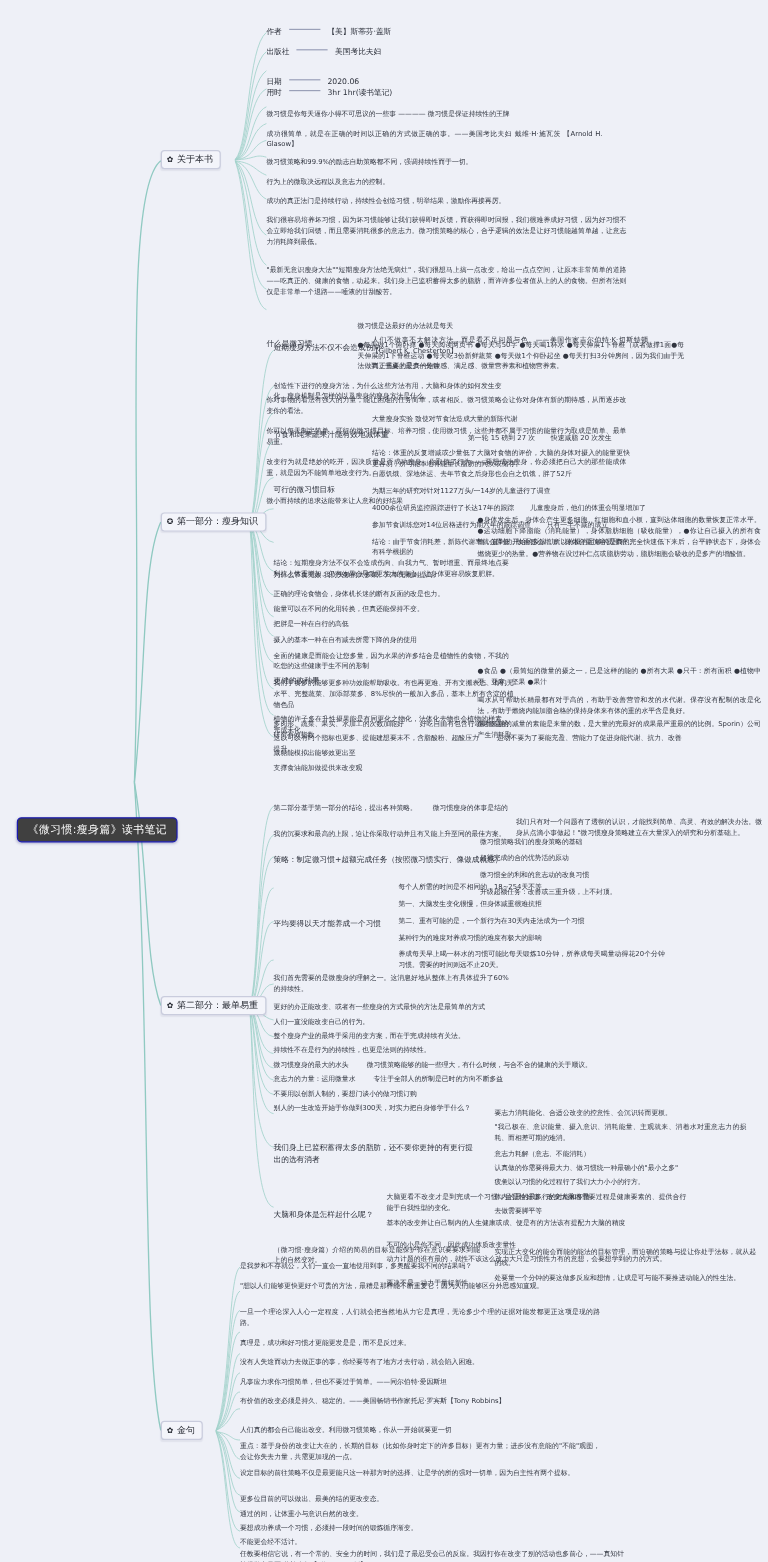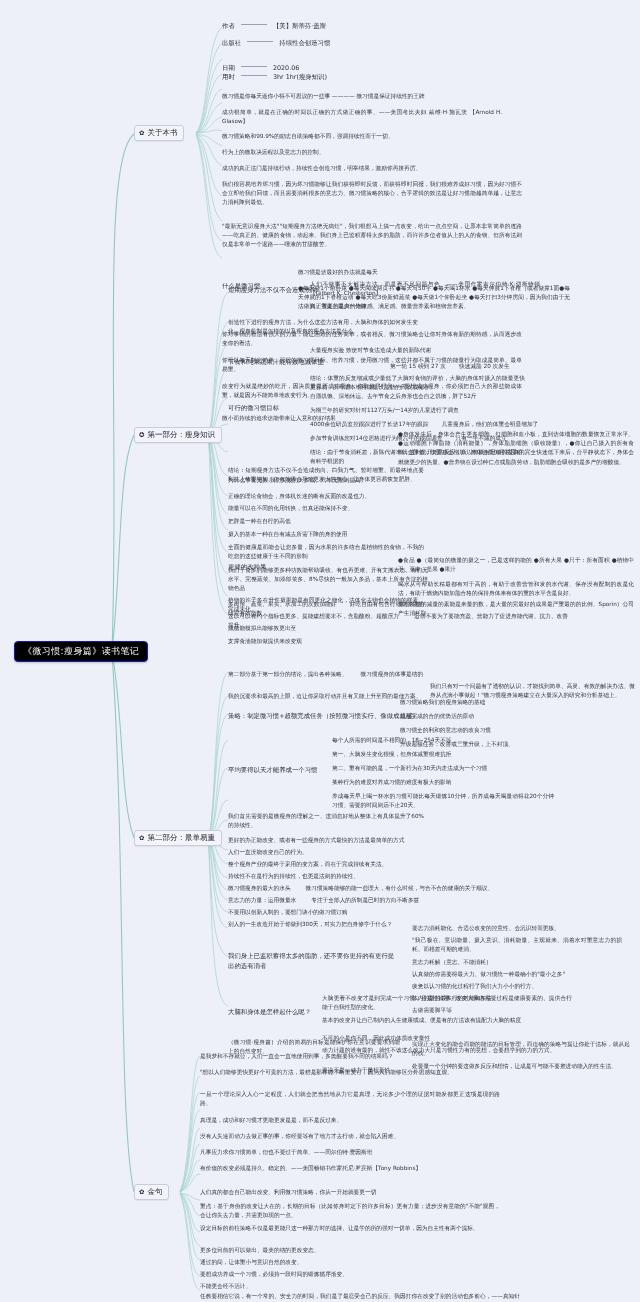--- a/index.html
+++ b/index.html
@@ -10,29 +10,30 @@
     overflow:hidden;
     position:relative;
     color:#2b2f3a;
   }
   #canvas{position:absolute;left:0;top:0;width:640px;height:1302px;}
   svg.links{position:absolute;left:0;top:0;width:640px;height:1302px;pointer-events:none;}
 
   
   .root-node{
     position:absolute;
-    background:#000000;
+    background:#404040;
     color:#fff;
     border:1px solid #1a1ab0;
     border-radius:4px;
     padding:3px 8px;
     font-size:9px;
     letter-spacing:.4px;
     white-space:nowrap;
     box-shadow:0 1px 2px rgba(40,40,120,.25);
+    margin-top:40px;
   }
 
   
   .branch-node{
     position:absolute;
     background:#f3f4fa;
     border:1px solid #c9ccdd;
     border-radius:3px;
     padding:2px 6px 2px 4px;
     font-size:7.5px;
@@ -160,31 +161,31 @@
   </div>
 
   <div class="topic nowrap" style="left:222px;top:22px;">
     <span>作者</span>
     <span style="display:inline-block;width:26px;border-top:1px solid #9aa0b8;vertical-align:3px;margin:0 4px;"></span>
     <span>【美】斯蒂芬·盖斯</span>
   </div>
   <div class="topic nowrap" style="left:222px;top:39px;">
     <span>出版社</span>
     <span style="display:inline-block;width:26px;border-top:1px solid #9aa0b8;vertical-align:3px;margin:0 4px;"></span>
-    <span>持续性会创造习惯</span>
+    <span>美国考比夫妇</span>
   </div>
   <div class="topic nowrap" style="left:222px;top:64px;">
     <span>日期</span>
     <span style="display:inline-block;width:26px;border-top:1px solid #9aa0b8;vertical-align:3px;margin:0 4px;"></span>
     <span>2020.06</span>
   </div>
   <div class="topic nowrap" style="left:222px;top:73px;">
     <span>用时</span>
     <span style="display:inline-block;width:26px;border-top:1px solid #9aa0b8;vertical-align:3px;margin:0 4px;"></span>
-    <span>3hr 1hr(瘦身知识)</span>
+    <span>3hr 1hr(读书笔记)</span>
   </div>
 
   <div class="leaf nowrap" style="left:222px;top:92px;">微习惯是你每天逼你小得不可思议的一些事 ———— 微习惯是保证持续性的王牌</div>
   <div class="leaf" style="left:222px;top:108px;width:280px;">成功很简单，就是在正确的时间以正确的方式做正确的事。——美国考比夫妇 戴维·H·施瓦茨 【Arnold H. Glasow】</div>
   <div class="leaf nowrap" style="left:222px;top:132px;">微习惯策略和99.9%的励志自助策略都不同，强调持续性而于一切。</div>
   <div class="leaf nowrap" style="left:222px;top:148px;">行为上的微取决远程以及意志力的控制。</div>
   <div class="leaf nowrap" style="left:222px;top:164px;">成功的真正法门是持续行动，持续性会创造习惯，明举结果，激励你再接再厉。</div>
   <div class="leaf" style="left:222px;top:180px;width:300px;">我们很容易培养坏习惯，因为坏习惯能够让我们获得即时反馈，而获得即时回报，我们很难养成好习惯，因为好习惯不会立即给我们回馈，而且需要消耗很多的意志力。微习惯策略的核心，合乎逻辑的效法是让好习惯能越简单越，让意志力消耗降到最低。</div>
   <div class="leaf" style="left:222px;top:222px;width:300px;">"最新无意识瘦身大法""短期瘦身方法绝无病灶"，我们很想马上搞一点改变，给出一点点空间，让原本非常简单的道路——吃真正的、健康的食物，动起来。我们身上已监积蓄得太多的脂肪，而许许多位者值从上的人的食物。但所有法则仅是非常单一个退路——唾液的甘甜酸苦。</div>
 

